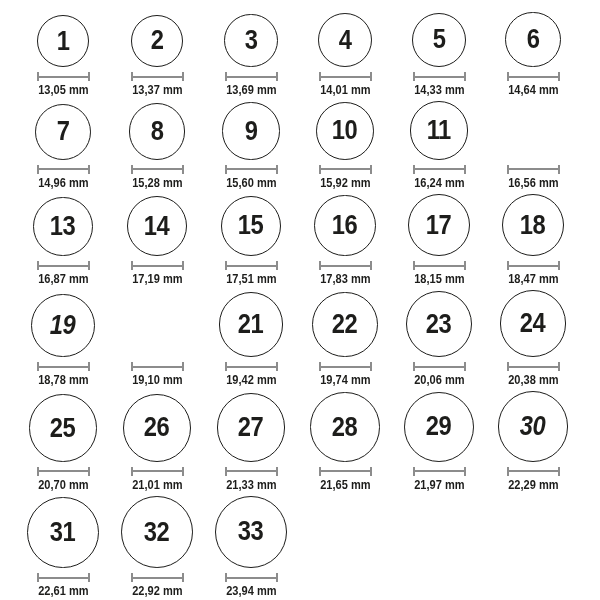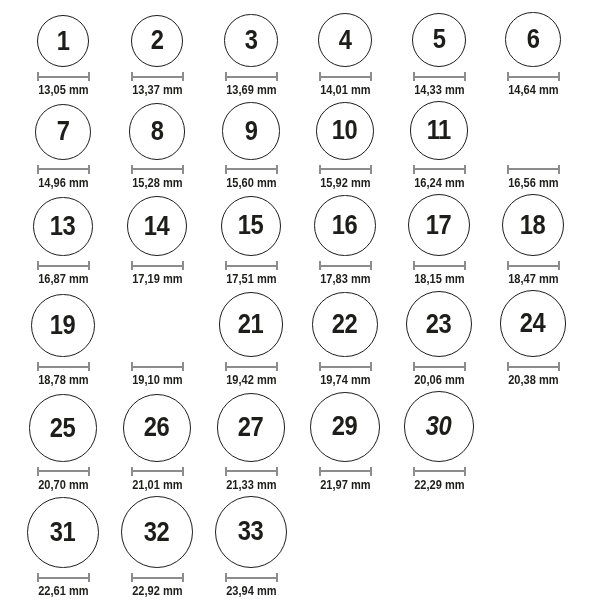--- a/index.html
+++ b/index.html
@@ -297,21 +297,21 @@
     <div class="dim-line">
       <span class="tick left"></span>
       <span class="bar"></span>
       <span class="tick right"></span>
     </div>
     <span class="ring-label">18,47 mm</span>
   </div>
 </div>
     <div class="row">
   <div class="cell">
-    <div class="ring-circle" style="width: 63.52px; height: 63.52px;">
+    <div class="ring-circle" style="width: 63.52px; height: 63.52px; font-style: italic;">
       <span class="ring-number">19</span>
     </div>
     <div class="dim-line">
       <span class="tick left"></span>
       <span class="bar"></span>
       <span class="tick right"></span>
     </div>
     <span class="ring-label">18,78 mm</span>
   </div>
 
@@ -402,20 +402,31 @@
       <span class="ring-number">27</span>
     </div>
     <div class="dim-line">
       <span class="tick left"></span>
       <span class="bar"></span>
       <span class="tick right"></span>
     </div>
     <span class="ring-label">21,33 mm</span>
   </div>
 
+  <div class="cell">
+    <div class="ring-circle" style="width: 69.28px; height: 69.28px;">
+      <span class="ring-number">28</span>
+    </div>
+    <div class="dim-line">
+      <span class="tick left"></span>
+      <span class="bar"></span>
+      <span class="tick right"></span>
+    </div>
+    <span class="ring-label">21,65 mm</span>
+  </div>
 
   <div class="cell">
     <div class="ring-circle" style="width: 69.92px; height: 69.92px;">
       <span class="ring-number">29</span>
     </div>
     <div class="dim-line">
       <span class="tick left"></span>
       <span class="bar"></span>
       <span class="tick right"></span>
     </div>

